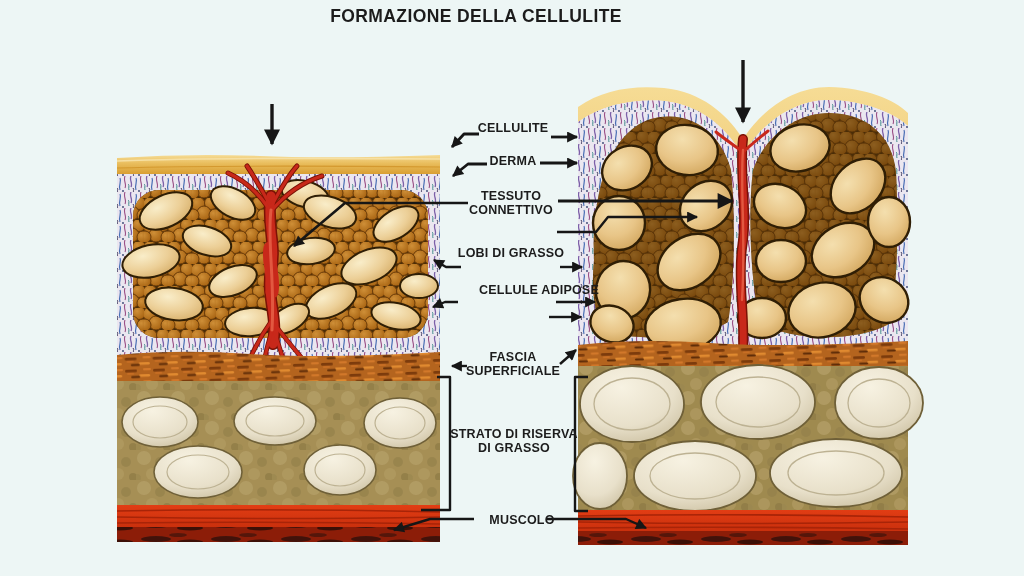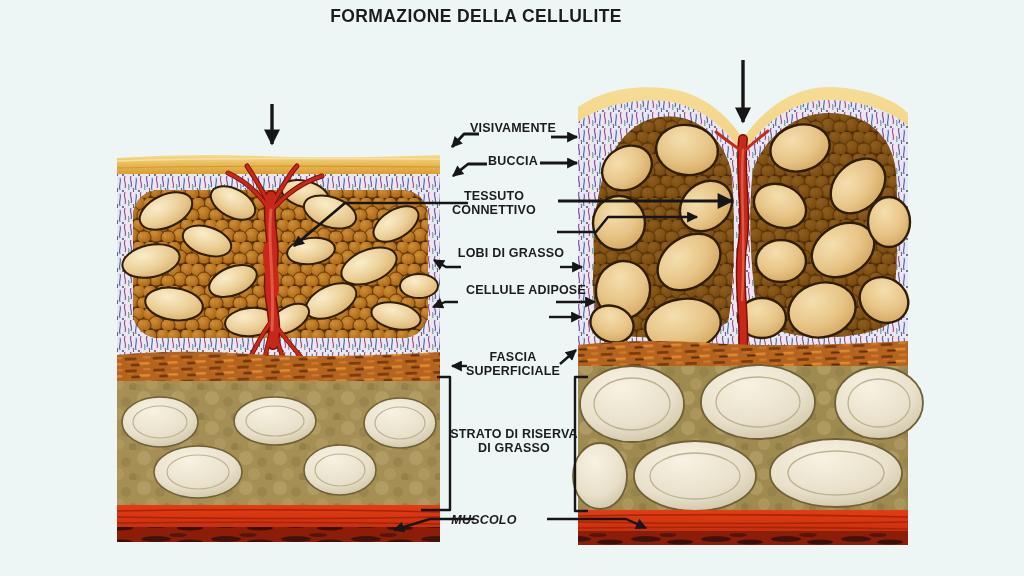--- a/index.html
+++ b/index.html
@@ -322,24 +322,24 @@
         </g>
       <g>
           <path d="M547,519 L626,519 L646,528" marker-end="url(#ah)"></path>
         </g>
     </g>
   </svg>
 
   <div class="t title" style="left:0;top:7px;width:952px;">FORMAZIONE DELLA CELLULITE</div>
 
 
-  <div class="t lbl" style="left:453px;top:121px;width:120px;">VISIVAMENTE</div>
-  <div class="t lbl" style="left:453px;top:154px;width:120px;">BUCCIA</div>
-  <div class="t lbl" style="left:424px;top:189px;width:140px;">TESSUTO
+  <div class="t lbl" style="left:453px;top:121px;width:120px;">CELLULITE</div>
+  <div class="t lbl" style="left:453px;top:154px;width:120px;">DERMA</div>
+  <div class="t lbl" style="left:441px;top:189px;width:140px;">TESSUTO
 CONNETTIVO</div>
   <div class="t lbl" style="left:446px;top:246px;width:130px;text-align:center;">LOBI DI GRASSO</div>
-  <div class="t lbl" style="left:456px;top:283px;width:140px;">CELLULE ADIPOSE</div>
+  <div class="t lbl" style="left:469px;top:283px;width:140px;">CELLULE ADIPOSE</div>
   <div class="t lbl" style="left:444px;top:427px;width:140px;">STRATO DI RISERVA
 DI GRASSO</div>
   <div class="t lbl" style="left:443px;top:350px;width:140px;">FASCIA
 SUPERFICIALE</div>
-  <div class="t lbl" style="left:424px;top:513px;width:120px;font-style:italic;">MUSCOLO</div>
+  <div class="t lbl" style="left:462px;top:513px;width:120px;">MUSCOLO</div>
 </div>
 
 </body></html>

